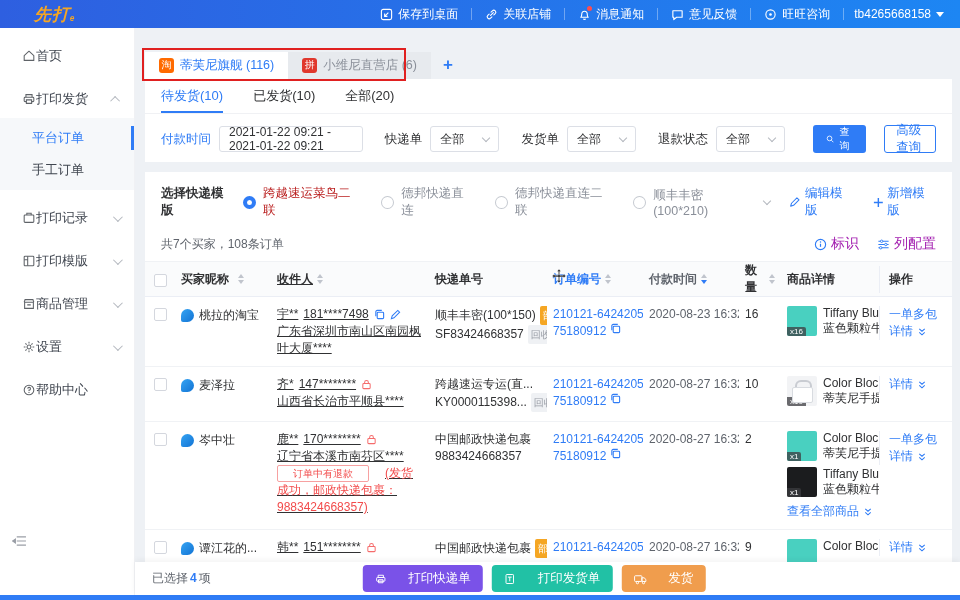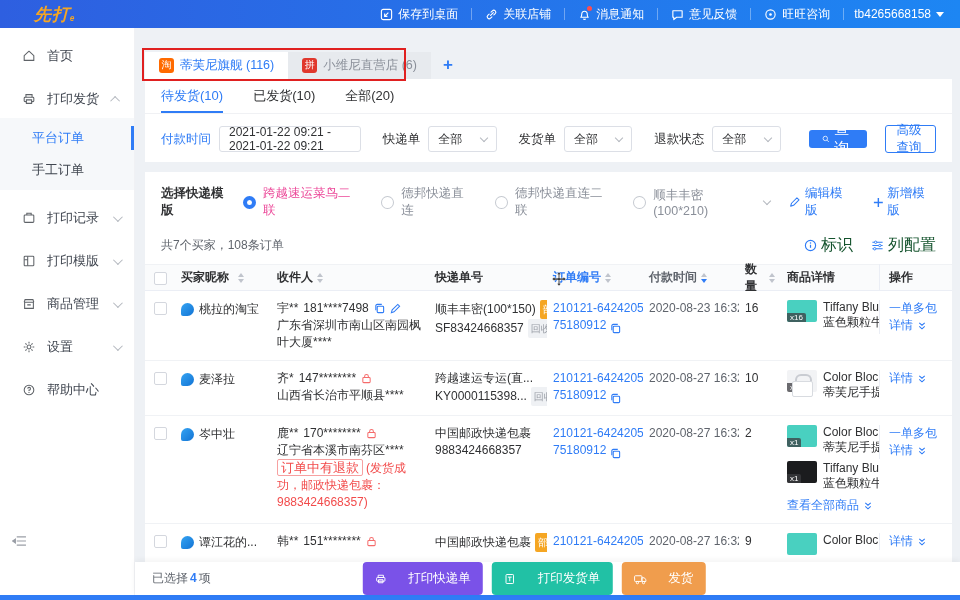--- a/index.html
+++ b/index.html
@@ -15,21 +15,21 @@
   .topmenu { margin-left:auto; display:flex; align-items:center; height:100%; }
   .topitem { display:flex; align-items:center; gap:5px; padding:0 13px; font-size:12px; cursor:pointer; position:relative; height:100%; }
   .topdiv { width:1px; height:12px; background:rgba(255,255,255,.35); }
   .reddot { position:absolute; top:6px; left:22px; width:5px; height:5px; border-radius:50%; background:#ff4d4f; }
   .acct { display:flex; align-items:center; gap:5px; padding:0 16px 0 10px; font-size:12px; cursor:pointer; }
   .caret-w { width:0; height:0; border-left:4px solid transparent; border-right:4px solid transparent; border-top:5px solid #fff; }
 
   
   .sidebar { position:absolute; left:0; top:28px; bottom:5px; width:135px; background:#fff; border-right:1px solid #f0f1f4; z-index:10; }
   .side-item { display:flex; align-items:center; height:30px; margin-top:13px; padding:0 14px 0 22px; color:#404650; font-size:13px; cursor:pointer; }
-  .side-item .lbl { margin-left:11px; flex:1; }
+  .side-item .lbl { flex:1; }
   .submenu { background:#f6f8fa; margin-top:4px; padding:4px 0; }
   .sub-item { height:32px; display:flex; align-items:center; padding-left:32px; font-size:13px; color:#404650; cursor:pointer; position:relative; }
   .sub-item.active { color:#2f7cf6; }
   .sub-item.active::after { content:""; position:absolute; right:0; top:4px; bottom:4px; width:3px; background:#2f7cf6; }
   .chev { width:7px; height:7px; border-right:1.3px solid #b4b8bf; border-bottom:1.3px solid #b4b8bf; transform:rotate(45deg) translateY(-2px); }
   .collapse-ic { position:absolute; left:12px; bottom:48px; cursor:pointer; }
 
   
   .main { position:absolute; left:135px; top:28px; right:0; bottom:37px; overflow:hidden; padding:23px 8px 0 10px; }
 
@@ -52,45 +52,45 @@
   .sync { margin-left:auto; display:flex; align-items:center; gap:6px; font-size:12px; color:#9a9ea6; }
   .sync-btn { display:flex; align-items:center; gap:4px; color:#2f7cf6; cursor:pointer; }
 
   .filters { display:flex; align-items:center; padding:11px 16px 9px; gap:8px; }
   .flabel { font-size:12.5px; color:#303133; white-space:nowrap; }
   .flabel.blue { color:#2f7cf6; }
   .finput { height:26px; border:1px solid #dcdfe6; border-radius:3px; background:#fff; display:flex; align-items:center; padding:0 9px; font-size:12px; color:#303133; }
   .date-input { width:242px; margin-right:14px; }
   .fselect { width:108px; justify-content:space-between; margin-right:14px; cursor:pointer; color:#303133; }
   .sel-caret { width:6px; height:6px; border-right:1.2px solid #b4b8bf; border-bottom:1.2px solid #b4b8bf; transform:rotate(45deg); margin-top:-3px; }
-  .btn-query { height:18px; padding:0 13px; background:#2f7cf6; color:#fff; border-radius:3px; display:flex; align-items:center; gap:5px; font-size:15px; cursor:pointer; margin-left:6px; }
+  .btn-query { height:28px; padding:0 13px; background:#2f7cf6; color:#fff; border-radius:3px; display:flex; align-items:center; gap:5px; font-size:10px; cursor:pointer; margin-left:6px; }
   .btn-adv { height:28px; padding:0 11px; background:#fff; color:#2f7cf6; border:1px solid #2f7cf6; border-radius:3px; display:flex; align-items:center; font-size:12.5px; cursor:pointer; margin-left:10px; }
   .moreopts { display:flex; align-items:center; justify-content:center; gap:4px; padding:2px 0 10px; color:#2f7cf6; font-size:12.5px; cursor:pointer; }
 
   .card2 { margin-top:10px; }
   .tmpl-row { display:flex; align-items:center; padding:13px 16px 9px; gap:7px; }
   .tmpl-label { font-weight:bold; font-size:12.5px; }
   .radio { width:13px; height:13px; border:1px solid #c6cad1; border-radius:50%; background:#fff; margin-left:14px; }
   .radio.sel { border:4px solid #2f7cf6; margin-left:2px; }
   .ropt { font-size:12.5px; color:#8a8f99; cursor:pointer; }
-  .ropt.sel { color:#ec4899; }
+  .ropt.sel { color:#b91c1c; }
   .tmpl-link { display:flex; align-items:center; gap:4px; color:#2f7cf6; font-size:12.5px; cursor:pointer; margin-left:12px; }
   .summary-row { display:flex; align-items:center; padding:7px 16px 8px; }
   .sum-text { color:#5f646c; font-size:12px; }
   .sum-links { margin-left:auto; display:flex; align-items:center; gap:18px; }
-  .sum-link { display:flex; align-items:center; gap:4px; color:#14532d; font-size:16px; cursor:pointer; }
+  .sum-link { display:flex; align-items:center; gap:4px; color:#a21caf; font-size:14px; cursor:pointer; }
 
   
   .tbl { width:100%; }
-  .t-head { display:flex; align-items:center; height:27px; background:#fafbfc; border-top:1px solid #f0f2f5; border-bottom:1px solid #ebeef5; font-size:12px; color:#303133; font-weight:bold; position:relative; }
+  .t-head { display:flex; align-items:center; height:36px; background:#fafbfc; border-top:1px solid #f0f2f5; border-bottom:1px solid #ebeef5; font-size:12px; color:#303133; font-weight:bold; position:relative; }
   .t-row { display:flex; border-bottom:1px solid #f0f2f5; padding:9px 0; }
   .cell { padding:0 6px; overflow:hidden; }
   .c-check { width:30px; display:flex; justify-content:center; padding-top:2px; }
   .c-buyer { width:96px; display:flex; align-items:flex-start; gap:5px; }
-  .c-recip { width:158px; }
+  .c-recip { width:158px;text-decoration:underline; }
   .c-courier { width:118px; }
   .c-order { width:96px; color:#2f7cf6; }
   .c-pay { width:96px; color:#5f646c; }
   .c-qty { width:42px; }
   .c-prod { width:98px; }
   .c-ops { width:70px; border-left:1px solid #ebeef5; padding-left:9px; }
   .t-head .cell { display:flex; align-items:center; overflow:visible; }
   .t-head .c-ops { border-left:1px solid #ebeef5; height:27px; }
   .t-row .c-check, .t-head .c-check { align-items:flex-start; }
   .t-row { align-items:flex-start; }
@@ -102,40 +102,40 @@
   .sort i { display:block; width:0; height:0; border-left:3.5px solid transparent; border-right:3.5px solid transparent; }
   .sort .up { border-bottom:4px solid #c0c4cc; }
   .sort .dn { border-top:4px solid #c0c4cc; }
   .sort .dn.on { border-top-color:#2f7cf6; }
 
   .buyer-ic { width:13px; height:13px; border-radius:50% 50% 50% 2px; background:linear-gradient(135deg,#35a4f3,#1273d4); flex:none; margin-top:2px; }
   .nowrap { white-space:nowrap; }
   .r-line1 { display:flex; align-items:center; gap:5px; white-space:nowrap; }
   .addr { color:#303133; }
   .rednote { color:#f24b4b; }
-  .badge-refund { display:inline-block; border:1px solid #f7a1a1; color:#f24b4b; border-radius:2px; padding:0 3px; font-size:13px; line-height:15px; margin-right:3px; }
+  .badge-refund { display:inline-block; border:1px solid #f7a1a1; color:#f24b4b; border-radius:2px; padding:0 15px; font-size:10px; line-height:15px; margin-right:16px; }
   .badge-bu { display:inline-flex; align-items:center; background:#f5a623; color:#fff; font-size:10px; border-radius:2px; padding:1px 3px; margin-left:4px; }
   .badge-hs { display:inline-flex; align-items:center; background:#eff1f4; color:#9a9ea6; font-size:10px; border-radius:2px; padding:1px 3px; margin-left:4px; }
-  .ord-line { display:flex; align-items:flex-end; gap:4px; white-space:nowrap; }
+  .ord-line { display:flex; align-items:flex-start; gap:4px; white-space:nowrap; }
   .prod-item { display:flex; gap:6px; margin-bottom:6px; }
-  .thumb { width:30px; height:22px; border-radius:2px; position:relative; flex:none; }
+  .thumb { width:30px; height:30px; border-radius:2px; position:relative; flex:none; }
   .thumb .cnt { position:absolute; left:0; bottom:0; background:rgba(60,60,64,.75); color:#fff; font-size:8px; line-height:9px; padding:0 3px; border-radius:0 2px 0 2px; }
   .thumb.bag::before { content:""; position:absolute; left:8px; top:4px; width:13px; height:10px; border:2px solid #c9ccd2; border-radius:6px 6px 0 0; border-bottom:none; }
   .thumb.bag::after { content:""; position:absolute; left:5px; top:11px; width:19px; height:14px; background:#fff; border:1px solid #d8dbe0; border-radius:2px; }
   .pname { font-size:12px; line-height:15px; white-space:nowrap; }
   .viewall { display:flex; align-items:center; gap:4px; color:#2f7cf6; cursor:pointer; margin-top:2px; }
   .oplink { display:flex; align-items:center; gap:4px; color:#2f7cf6; cursor:pointer; line-height:17px; white-space:nowrap; }
   .move-cursor { position:absolute; left:407px; top:7px; }
 
   
   .footer { position:absolute; left:135px; right:0; bottom:5px; height:33px; background:#fff; box-shadow:0 -2px 6px rgba(0,0,0,.05); z-index:20; display:flex; align-items:center; }
   .sel-info { margin-left:17px; color:#5f646c; font-size:12px; }
   .sel-info b { color:#2f7cf6; font-weight:bold; padding:0 2px; }
   .fbtns { position:absolute; left:50%; transform:translateX(-54%); display:flex; gap:9px; }
-  .fbtn { height:33px; padding:0 12px; border-radius:4px; color:#fff; display:flex; align-items:center; gap:22px; font-size:12.5px; cursor:pointer; }
+  .fbtn { height:27px; padding:0 12px; border-radius:4px; color:#fff; display:flex; align-items:center; gap:22px; font-size:12.5px; cursor:pointer; }
   .fbtn.outline { background:#fff; border:1px solid #8fb8f7; color:#2f7cf6; }
   .bluestrip { position:absolute; left:0; right:0; bottom:0; height:5px; background:#2f7cf6; }
 </style>
 </head>
 <body>
 
 <div class="topbar">
   <div class="logo"><span class="l1">先打</span><span class="l3">ₑ</span></div>
   <div class="topmenu">
     <div class="topitem">

